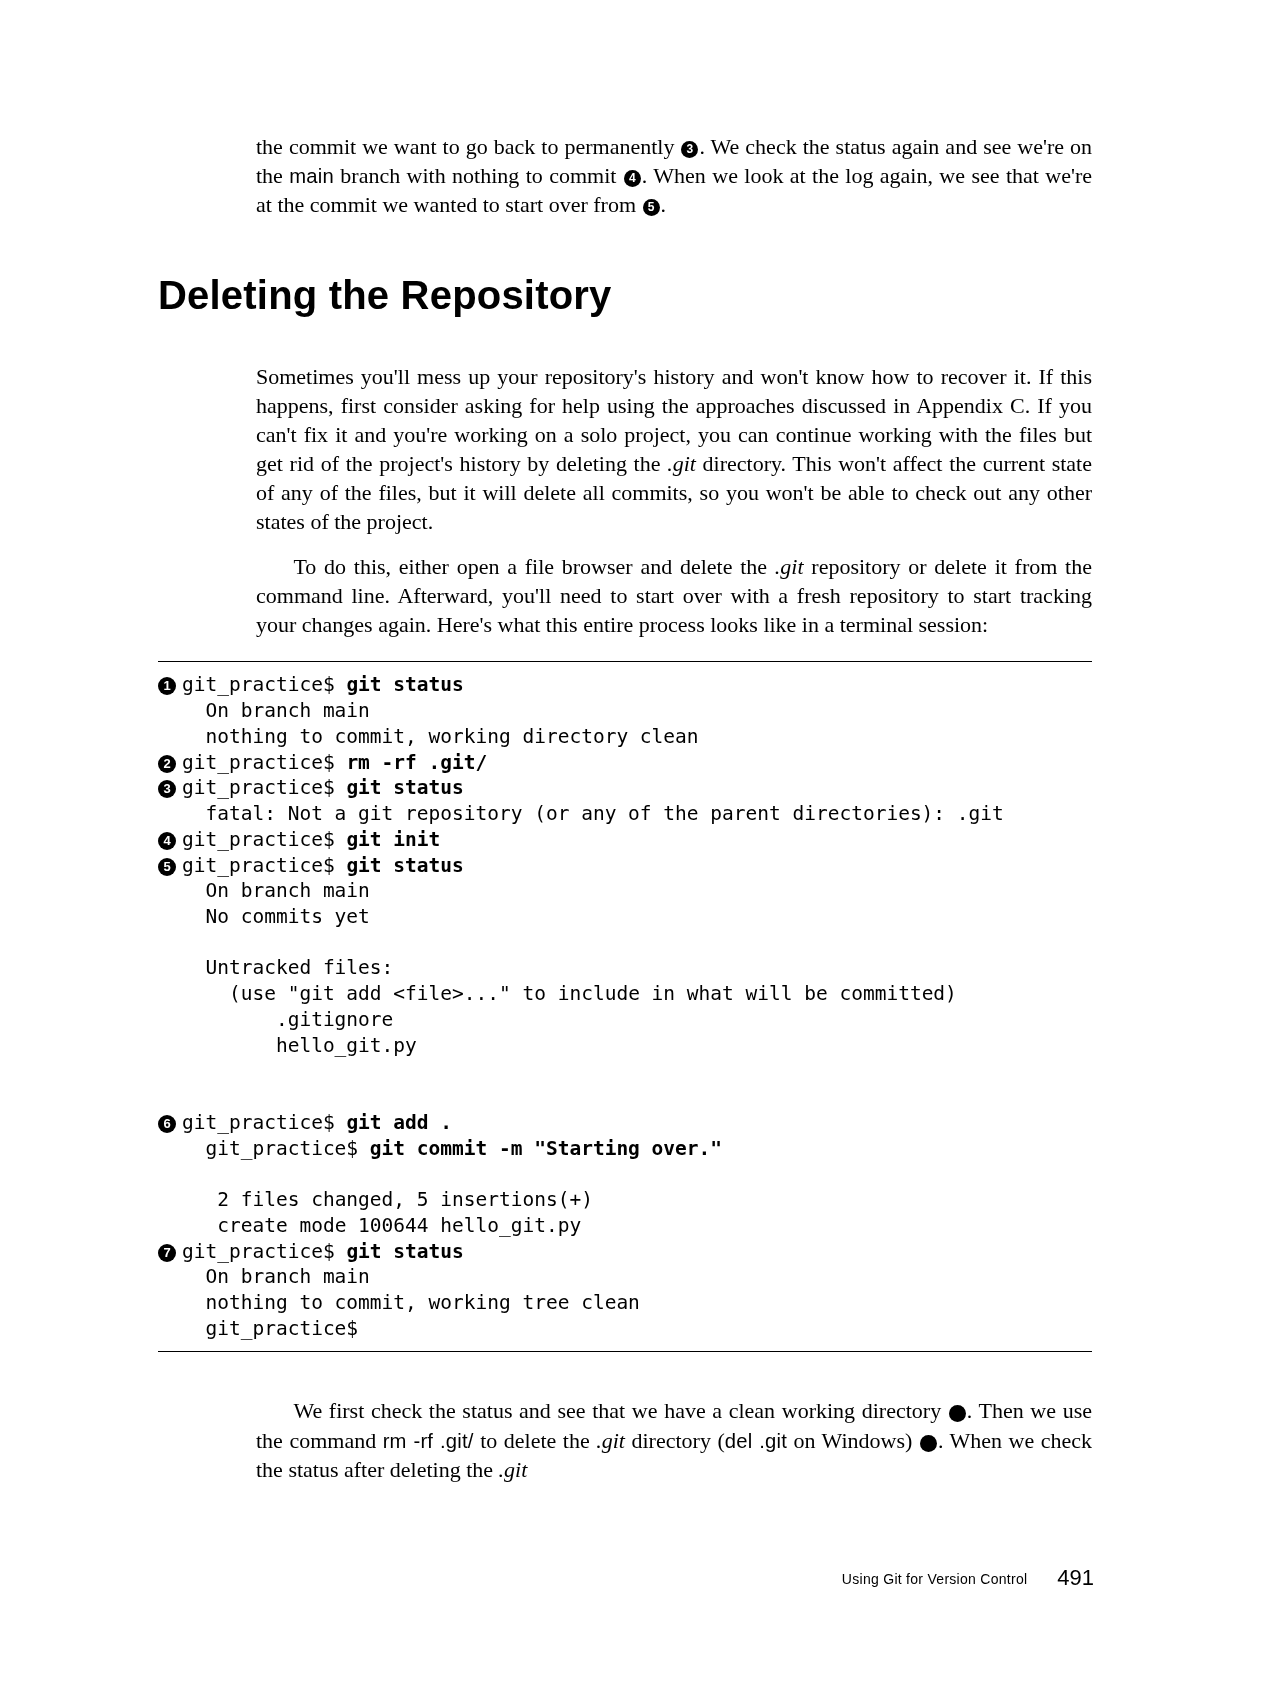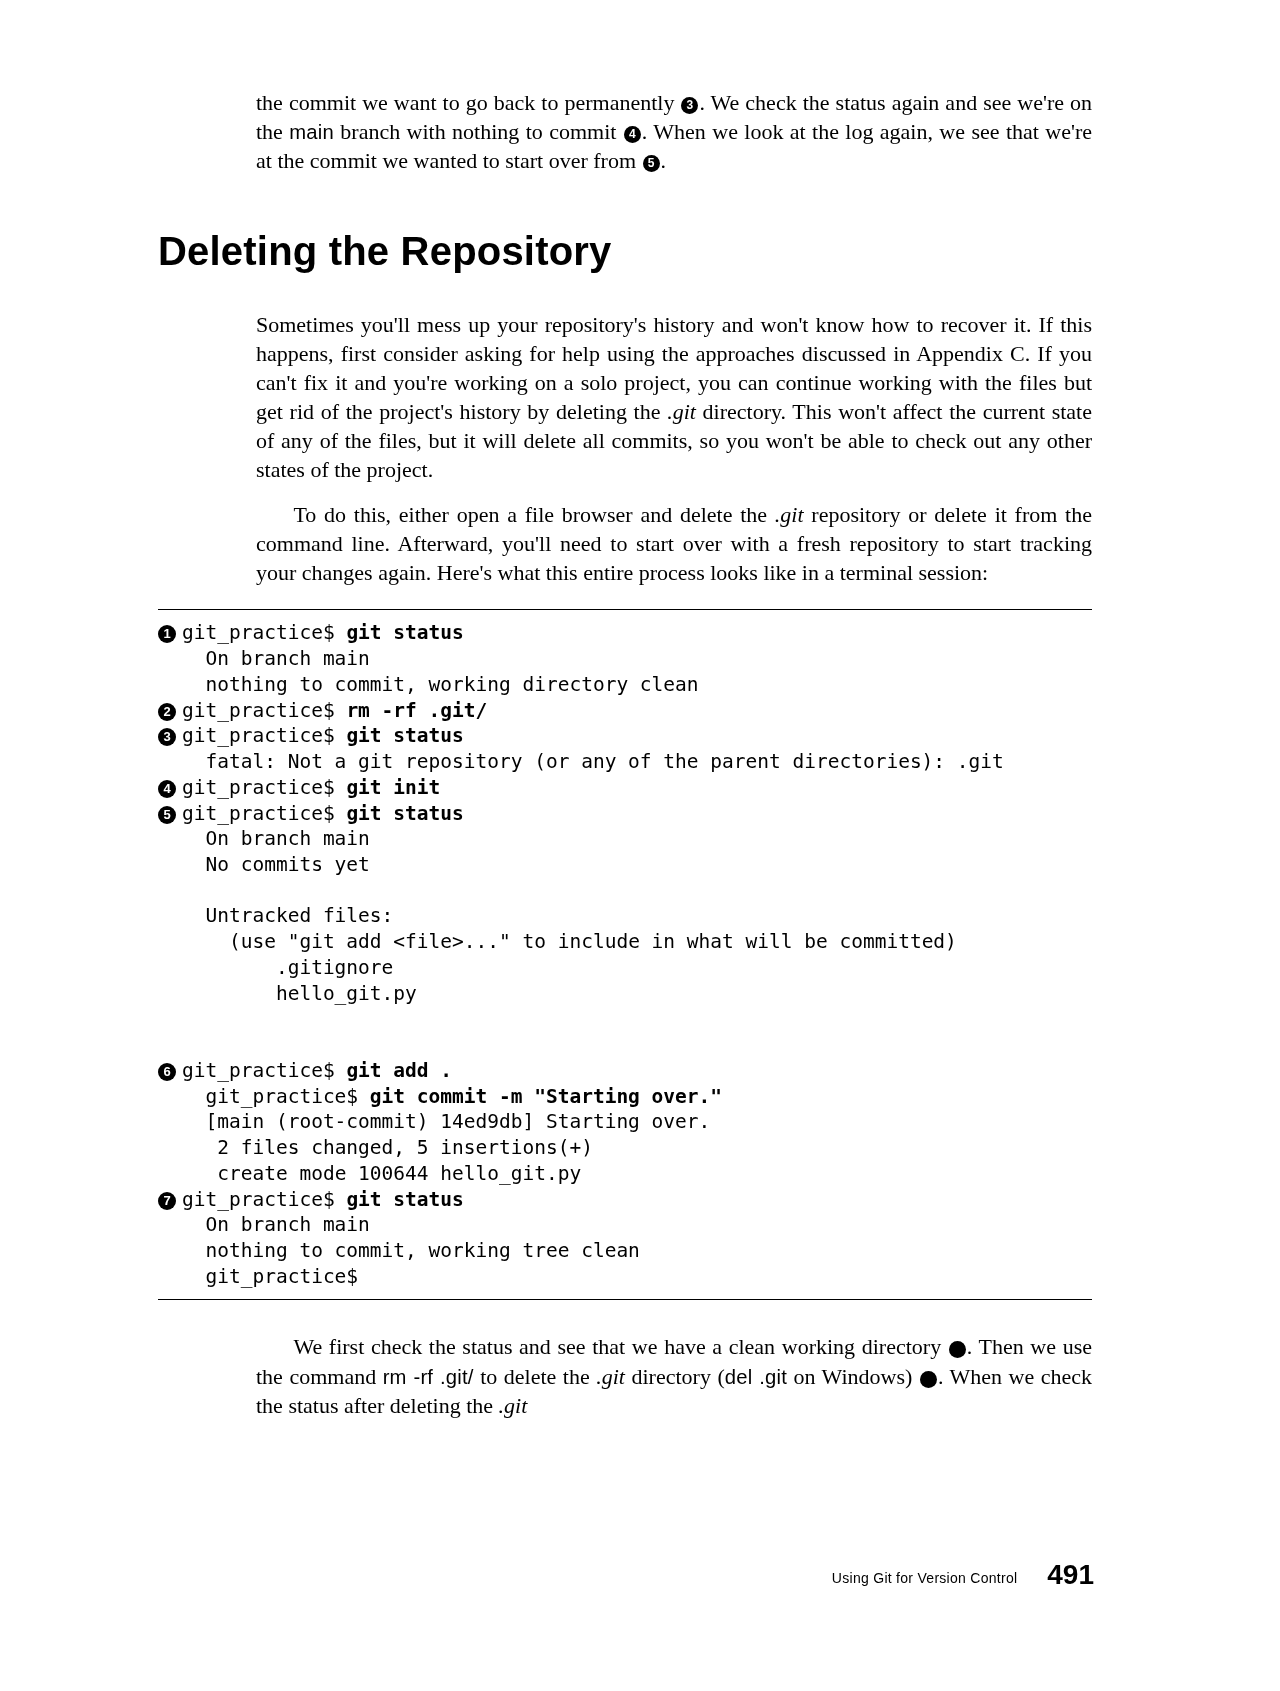--- a/index.html
+++ b/index.html
@@ -15,20 +15,21 @@
       padding-top: 88px;
       padding-left: 158px;
       padding-right: 188px;
       padding-bottom: 0;
     }
     .body-indent { margin-left: 98px; }
     p.body {
       font-size: 22px;
       line-height: 1.32;
       text-align: justify;
+      margin-top: 44px;
     }
     p.body + p.body { text-indent: 1.7em; margin-top: 16px; }
     .nowrap { white-space: nowrap; }
     .code-inline {
       font-family: "Helvetica Neue", Helvetica, Arial, sans-serif;
       font-size: 0.92em;
       letter-spacing: 0.01em;
     }
     .ital { font-style: italic; }
     h2.section-title {
@@ -93,22 +94,22 @@
     }
     .footer {
       position: absolute;
       bottom: 100px;
       right: 186px;
       font-family: Futura, "Helvetica Neue", Helvetica, Arial, sans-serif;
       font-size: 14px;
     }
     .footer-title { letter-spacing: 0.02em; }
     .footer-page {
-      font-weight: 700;
-      font-size: 28px;
+      font-weight: 400;
+      font-size: 22px;
       margin-left: 26px;
       vertical-align: -1px;
     }
   </style>
 </head>
 <body>
 
 <div class="page">
 
   <div class="body-indent">
@@ -141,21 +142,21 @@
       <div class="term-line"><span class="marker-col"></span><span class="term-text"><span>  </span><span>No commits yet</span></span></div>
       <div class="term-line"><span class="marker-col"></span><span class="term-text"><span>  </span><span></span></span></div>
       <div class="term-line"><span class="marker-col"></span><span class="term-text"><span>  </span><span>Untracked files:</span></span></div>
       <div class="term-line"><span class="marker-col"></span><span class="term-text"><span>    </span><span>(use "git add &lt;file&gt;..." to include in what will be committed)</span></span></div>
       <div class="term-line"><span class="marker-col"></span><span class="term-text"><span>        </span><span>.gitignore</span></span></div>
       <div class="term-line"><span class="marker-col"></span><span class="term-text"><span>        </span><span>hello_git.py</span></span></div>
       <div class="term-line"><span class="marker-col"></span><span class="term-text"><span>  </span><span></span></span></div>
       <div class="term-line"><span class="marker-col"></span><span class="term-text"><span>  </span></span></div>
       <div class="term-line"><span class="marker-col"><span class="circled">6</span></span><span class="term-text"><span>git_practice$ </span><span class="cmd">git add .</span></span></div>
       <div class="term-line"><span class="marker-col"></span><span class="term-text"><span>  git_practice$ </span><span class="cmd">git commit -m "Starting over."</span></span></div>
-      <div class="term-line"><span class="marker-col"></span><span class="term-text"><span>  </span><span>[main (root-commit) 14ed9db] Starting over.</span></span></div>
+      <div class="term-line"><span class="marker-col"></span><span class="term-text"><span>  </span></span></div>
       <div class="term-line"><span class="marker-col"></span><span class="term-text"><span>   </span><span>2 files changed, 5 insertions(+)</span></span></div>
       <div class="term-line"><span class="marker-col"></span><span class="term-text"><span>   </span><span>create mode 100644 hello_git.py</span></span></div>
       <div class="term-line"><span class="marker-col"><span class="circled">7</span></span><span class="term-text"><span>git_practice$ </span><span class="cmd">git status</span></span></div>
       <div class="term-line"><span class="marker-col"></span><span class="term-text"><span>  </span><span>On branch main</span></span></div>
       <div class="term-line"><span class="marker-col"></span><span class="term-text"><span>  </span><span>nothing to commit, working tree clean</span></span></div>
       <div class="term-line"><span class="marker-col"></span><span class="term-text"><span>  </span><span>git_practice$</span></span></div>
     </div>
 
   <div class="body-indent">
     <p class="body" style="text-indent:1.7em;">

